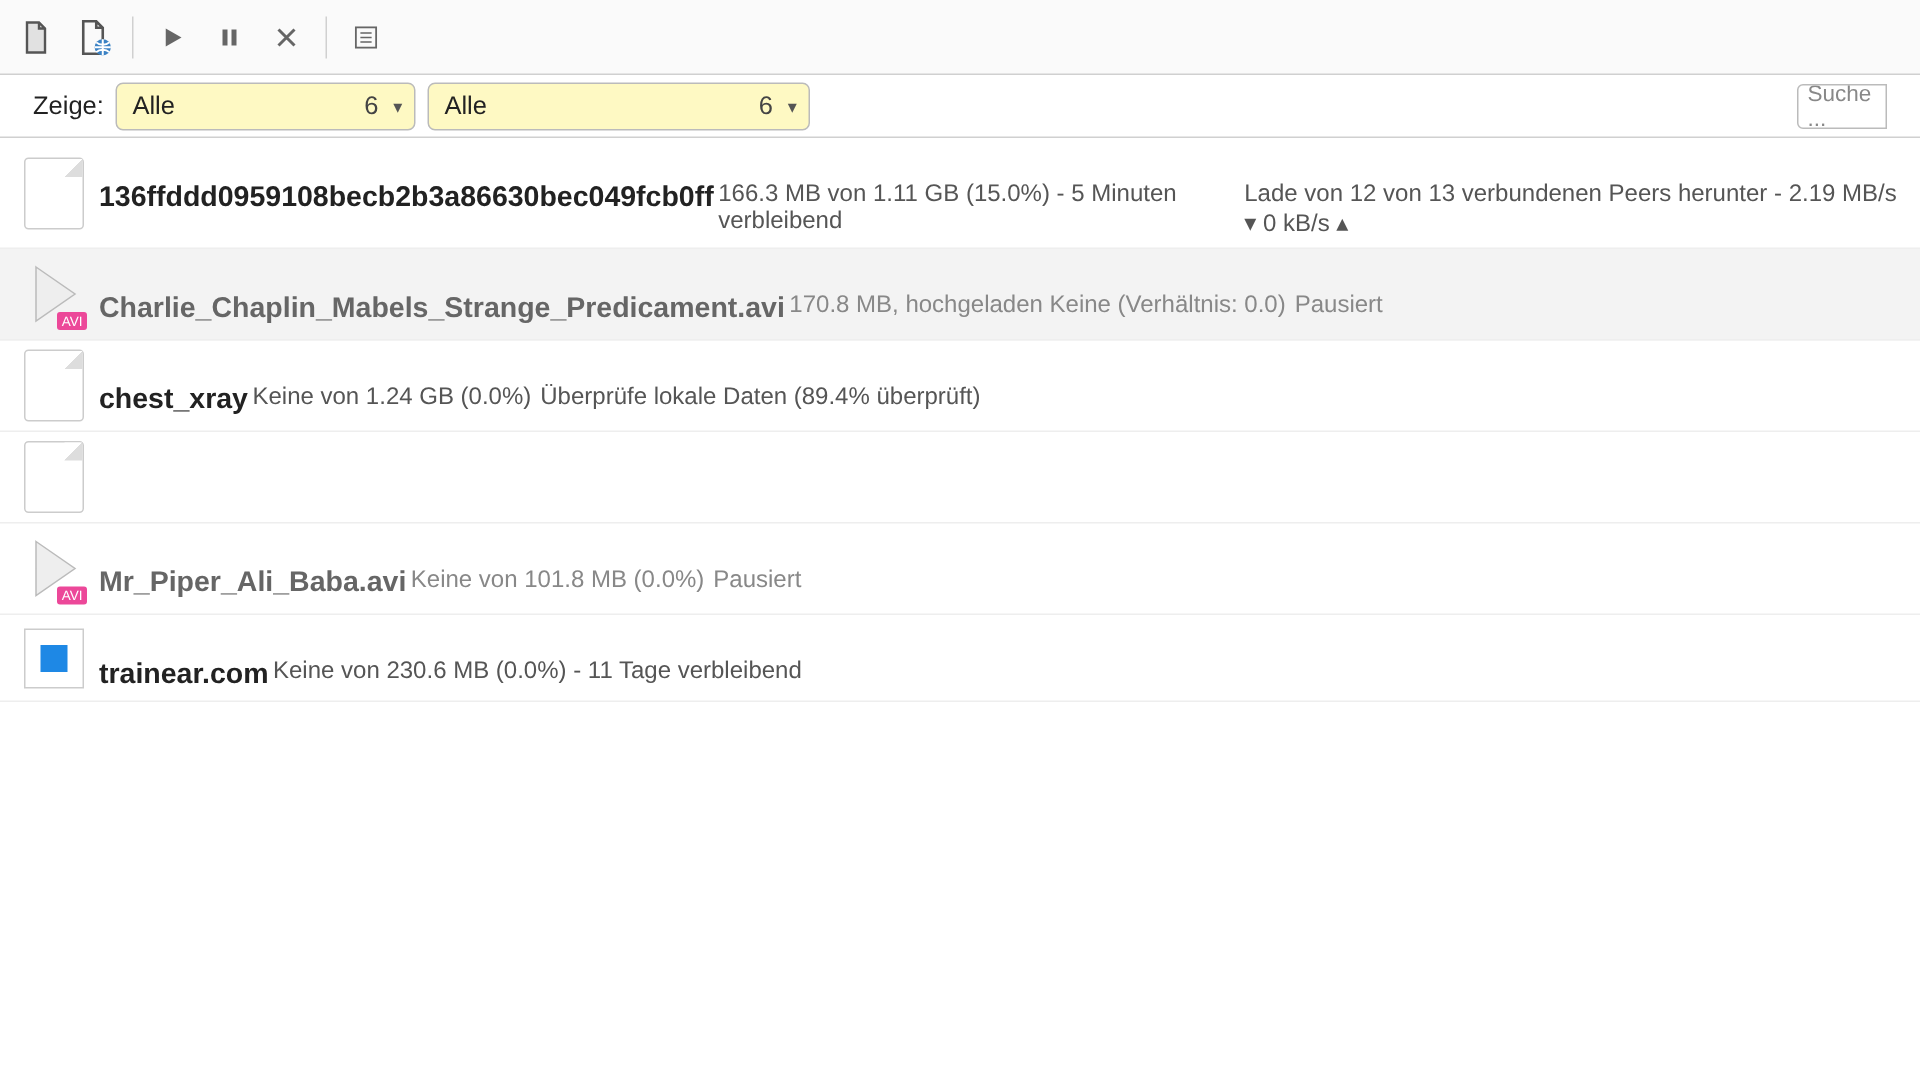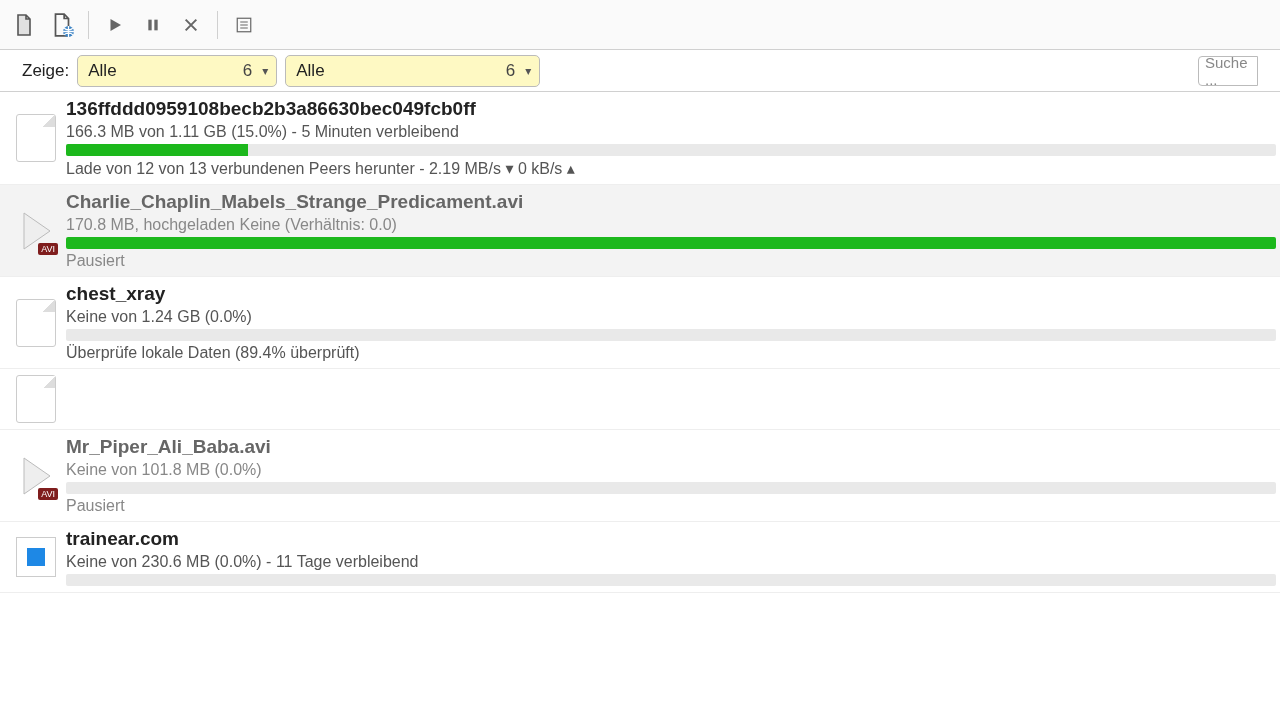--- a/index.html
+++ b/index.html
@@ -17,24 +17,24 @@
   .spacer { flex: 1; }
   .search { width: 60px; height: 30px; border: 1px solid #bbb; border-left: 1px solid #bbb; border-radius: 4px 0 0 4px; padding: 0 6px; font-size: 15px; color: #888; display:flex; align-items:center; overflow:hidden; }
   .list { }
   .row { display: flex; align-items: stretch; padding: 6px 0 6px 6px; border-bottom: 1px solid #eee; }
   .row.sel { background: #f3f3f3; }
   .icon-cell { width: 60px; display: flex; align-items: center; justify-content: center; flex-shrink: 0; }
   .file-icon { width: 40px; height: 48px; border: 1px solid #ccc; border-radius: 3px; background: #fff; position: relative; }
   .file-icon::before { content: ""; position: absolute; top: 0; right: 0; width: 12px; height: 12px; background: linear-gradient(135deg, #fff 50%, #ddd 50%); }
   .video-icon { width: 40px; height: 48px; position: relative; }
   .video-icon svg { width: 40px; height: 48px; }
-  .badge { position: absolute; bottom: 0; right: -2px; background: #7f1d1d; color: #fff; font-size: 9px; padding: 1px 3px; border-radius: 2px; }
+  .badge { position: absolute; bottom: 0; right: -2px; background: #ec4899; color: #fff; font-size: 9px; padding: 1px 3px; border-radius: 2px; }
   .folder-icon { width: 40px; height: 40px; border: 1px solid #ccc; background: #fff; display:flex; align-items:center; justify-content:center; }
   .folder-icon .sq { width: 18px; height: 18px; background: #1e88e5; }
-  .content { flex: 1; min-width: 0; display: flex; flex-direction: column; gap: 3px; padding-right: 4px; }
+  .content { flex: 1; min-width: 0; display: flex; gap: 3px; padding-right: 4px; margin-top: 23px; }
   .title { font-size: 19px; font-weight: 700; color: #222; }
   .title.gray { color: #666; font-weight: 600; }
   .status { font-size: 16px; color: #555; }
   .status.gray { color: #888; }
   .bar { height: 12px; background: #e9e9e9; border-radius: 2px; overflow: hidden; position: relative; }
   .bar .fill { height: 100%; background: #1cb81c; }
   .peers { font-size: 16px; color: #555; }
   .peers.gray { color: #888; }
 </style>
 </head>

